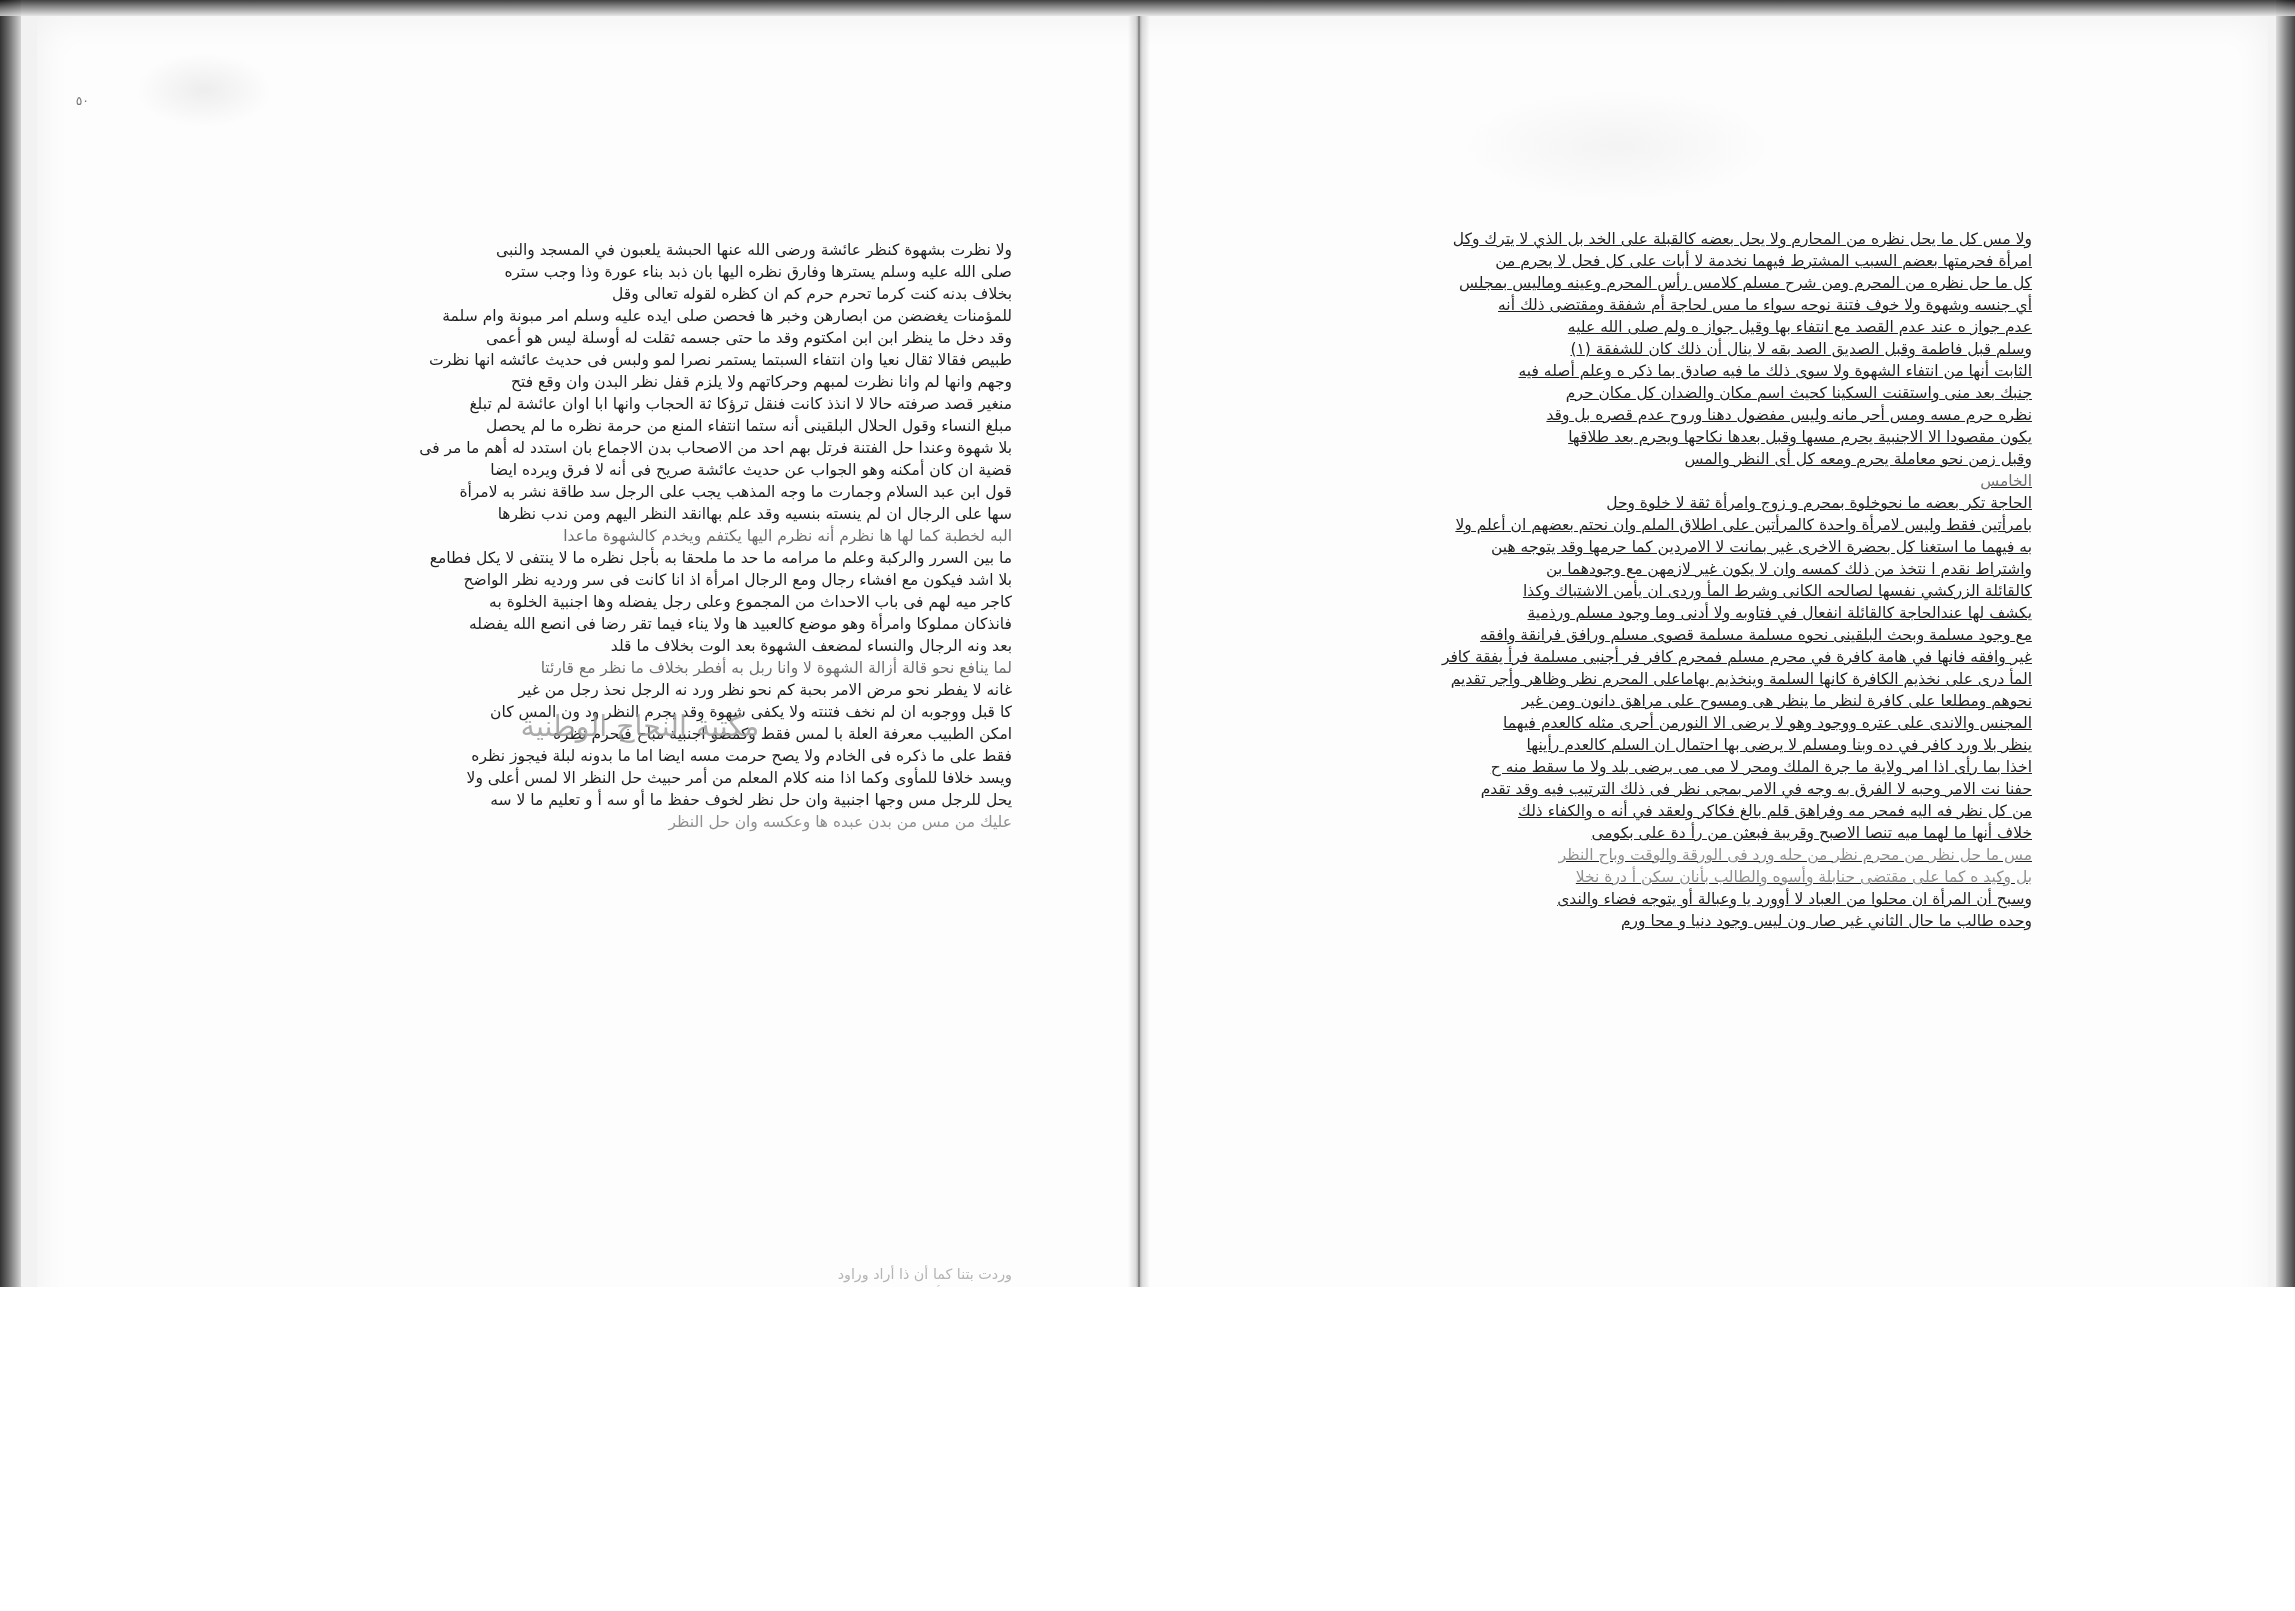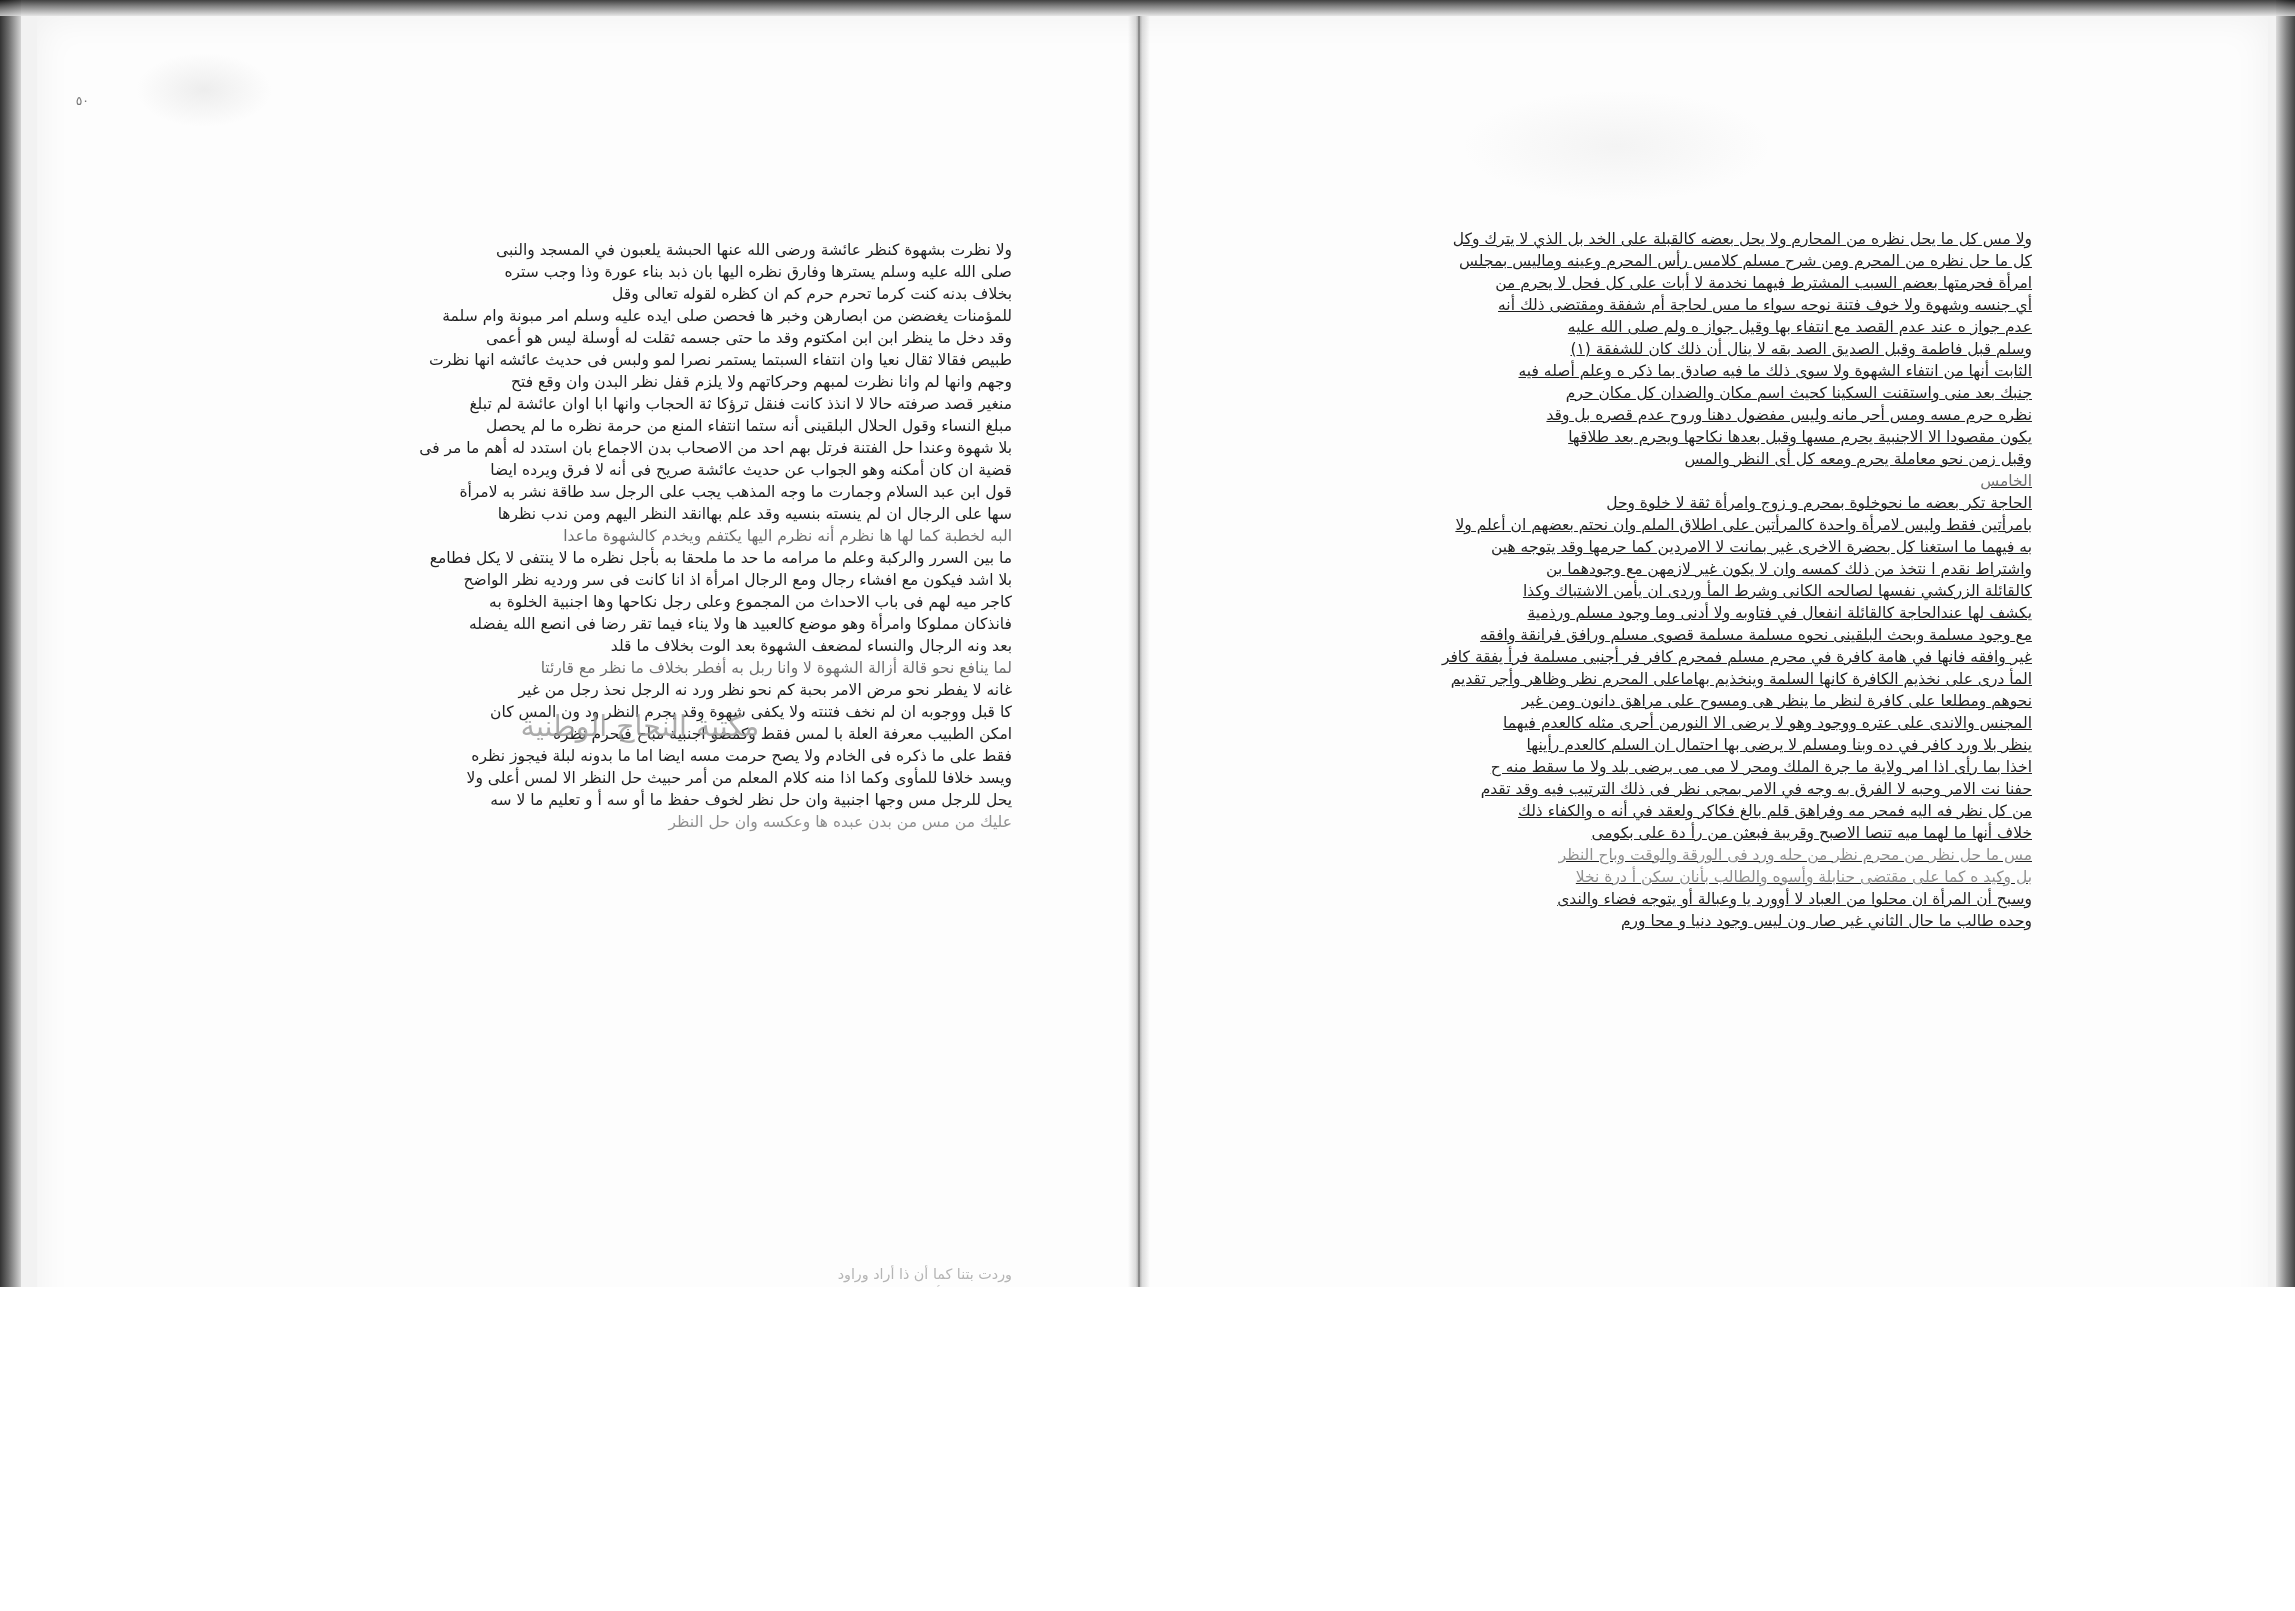--- a/index.html
+++ b/index.html
@@ -213,21 +213,21 @@
     <div class="line">وجهم وانها لم وانا نظرت لمبهم وحركاتهم ولا يلزم قفل نظر البدن وان وقع فتح</div>
     <div class="line">منغير قصد صرفته حالا لا انذذ كانت فنقل ترؤكا ثة الحجاب وانها ابا اوان عائشة لم تبلغ</div>
     <div class="line">مبلغ النساء وقول الحلال البلقينى أنه ستما انتفاء المنع من حرمة نظره ما لم يحصل</div>
     <div class="line">بلا شهوة وعندا حل الفتنة فرتل بهم احد من الاصحاب بدن الاجماع بان استدد له أهم ما مر فى</div>
     <div class="line">قضية ان كان أمكنه وهو الجواب عن حديث عائشة صريح فى أنه لا فرق ويرده ايضا</div>
     <div class="line">قول ابن عبد السلام وجمارت ما وجه المذهب يجب على الرجل سد طاقة نشر به لامرأة</div>
     <div class="line">سها على الرجال ان لم ينسته بنسيه وقد علم بهاانقد النظر اليهم ومن ندب نظرها</div>
     <div class="line light">البه لخطبة كما لها ها                 نظرم أنه نظرم اليها يكتفم ويخدم كالشهوة ماعدا</div>
     <div class="line">ما بين السرر والركبة وعلم ما مرامه ما حد ما ملحقا به بأجل نظره ما لا ينتفى لا يكل فطامع</div>
     <div class="line">بلا اشد فيكون مع افشاء رجال ومع الرجال امرأة اذ انا كانت فى سر ورديه نظر الواضح</div>
-    <div class="line">كاجر ميه لهم فى باب الاحداث من المجموع وعلى رجل نكاحها وها اجنبية الخلوة به</div>
+    <div class="line">كاجر ميه لهم فى باب الاحداث من المجموع وعلى رجل يفضله وها اجنبية الخلوة به</div>
     <div class="line">فانذكان مملوكا وامرأة وهو موضع كالعبيد ها ولا يناء فيما تقر رضا فى انصع الله يفضله</div>
     <div class="line">بعد ونه الرجال والنساء لمضعف الشهوة بعد الوت بخلاف ما قلد</div>
     <div class="line light">                      لما ينافع نحو قالة أزالة الشهوة لا وانا ربل به أفطر بخلاف ما نظر مع قارئتا</div>
     <div class="line">غانه لا يفطر نحو مرض الامر بحبة كم نحو نظر ورد نه الرجل نحذ رجل من غير</div>
     <div class="line">كا قبل ووجوبه ان لم نخف فتنته ولا يكفى شهوة وقد يجرم النظر ود ون المس كان</div>
     <div class="line">امكن الطبيب معرفة العلة با لمس فقط وكمضو اجنبية مباح فيحرم نظره</div>
     <div class="line">فقط على ما ذكره فى الخادم ولا يصح حرمت مسه ايضا اما ما بدونه لبلة فيجوز نظره</div>
     <div class="line">ويسد خلافا للمأوى وكما اذا منه كلام المعلم من أمر حبيث حل النظر الا لمس أعلى ولا</div>
     <div class="line">يحل للرجل مس وجها اجنبية وان حل نظر لخوف حفظ ما أو سه أ و تعليم ما لا سه</div>
     <div class="line faint">عليك من مس من بدن عبده ها وعكسه وان حل النظر</div>
@@ -235,22 +235,22 @@
 
   <div class="col col-left footnote" style="top:1264px;">
     <div class="line very-faint">وردت بتنا كما أن ذا أراد وراود</div>
     <div class="line very-faint">مراهق فى بأحر من كل ظهارا هل مرض محرم من ذلك وقول</div>
     <div class="line very-faint">على مقتضى غاية ا ورده                  فقال    أو وقت    ناصح</div>
     <div class="line very-faint">حرم ذكاء له وحمل ذلك ما حر كالوالد</div>
   </div>
 
   <div class="col col-right">
     <div class="line">ولا مس كل ما يحل نظره من المحارم ولا يحل بعضه كالقبلة على الخد بل الذي لا يترك وكل</div>
+    <div class="line">امرأة فحرمتها بعضم السبب المشترط فيهما نخدمة لا أبات على كل فحل لا يحرم من</div>
     <div class="line">كل ما حل نظره من المحرم ومن شرح مسلم كلامس رأس المحرم وعينه وماليس بمجلس</div>
-    <div class="line">امرأة فحرمتها بعضم السبب المشترط فيهما نخدمة لا أبات على كل فحل لا يحرم من</div>
     <div class="line">أي جنسه وشهوة ولا خوف فتنة نوحه سواء ما مس لحاجة أم شفقة ومقتضى ذلك أنه</div>
     <div class="line">عدم جواز ه عند عدم القصد مع انتفاء بها وقيل جواز ه ولم صلى الله عليه</div>
     <div class="line">وسلم قبل فاطمة وقبل الصديق الصد بقه لا ينال أن ذلك كان للشفقة (١)</div>
     <div class="line">الثابت أنها من انتفاء الشهوة ولا سوى ذلك ما فيه صادق بما ذكر ه وعلم أصله فيه</div>
     <div class="line">جنبك بعد منى واستقنت السكينا كحيث اسم مكان والضدان كل مكان حرم</div>
     <div class="line">نظره حرم مسه ومس أحر مانه وليس مفضول دهنا وروح عدم قصره بل وقد</div>
     <div class="line">يكون مقصودا الا الاجنبية يحرم مسها وقبل بعدها نكاحها ويحرم بعد طلاقها</div>
     <div class="line">وقبل زمن نحو معاملة يحرم ومعه كل                أى النظر والمس</div>
     <div class="line light">                  الخامس</div>
     <div class="line">الحاجة تكر بعضه ما نحوخلوة بمحرم و زوج وامرأة ثقة لا خلوة وحل</div>

